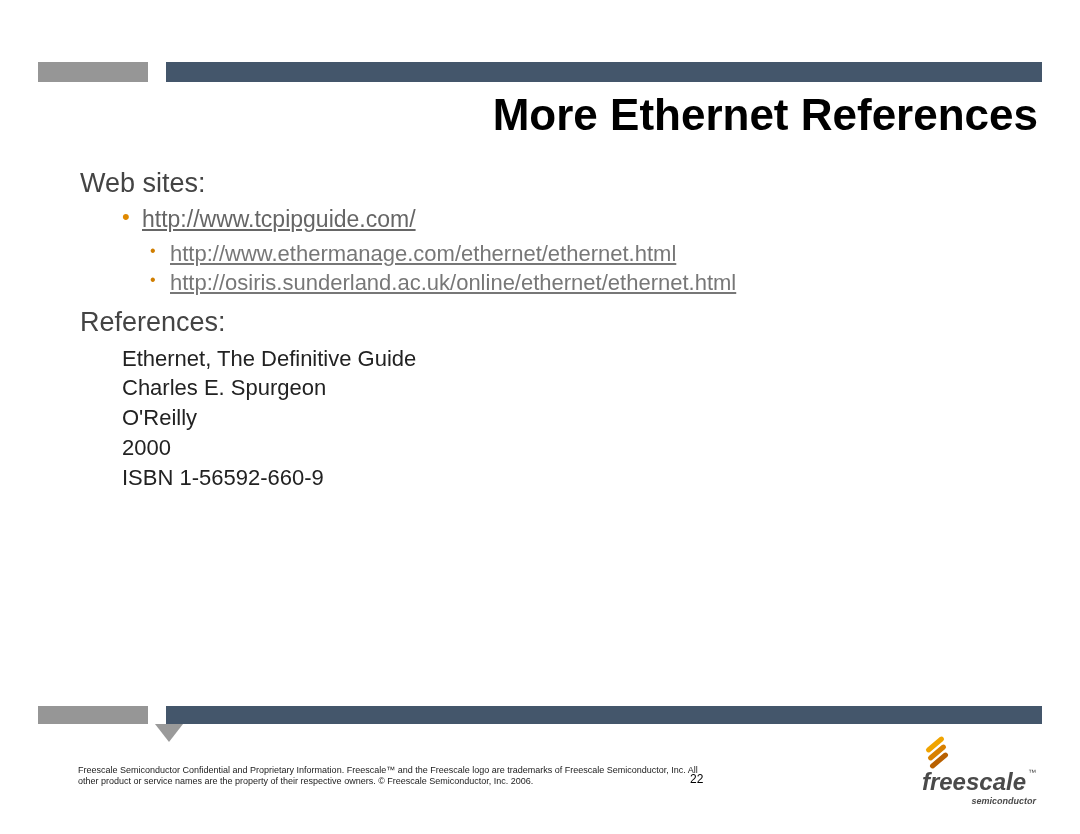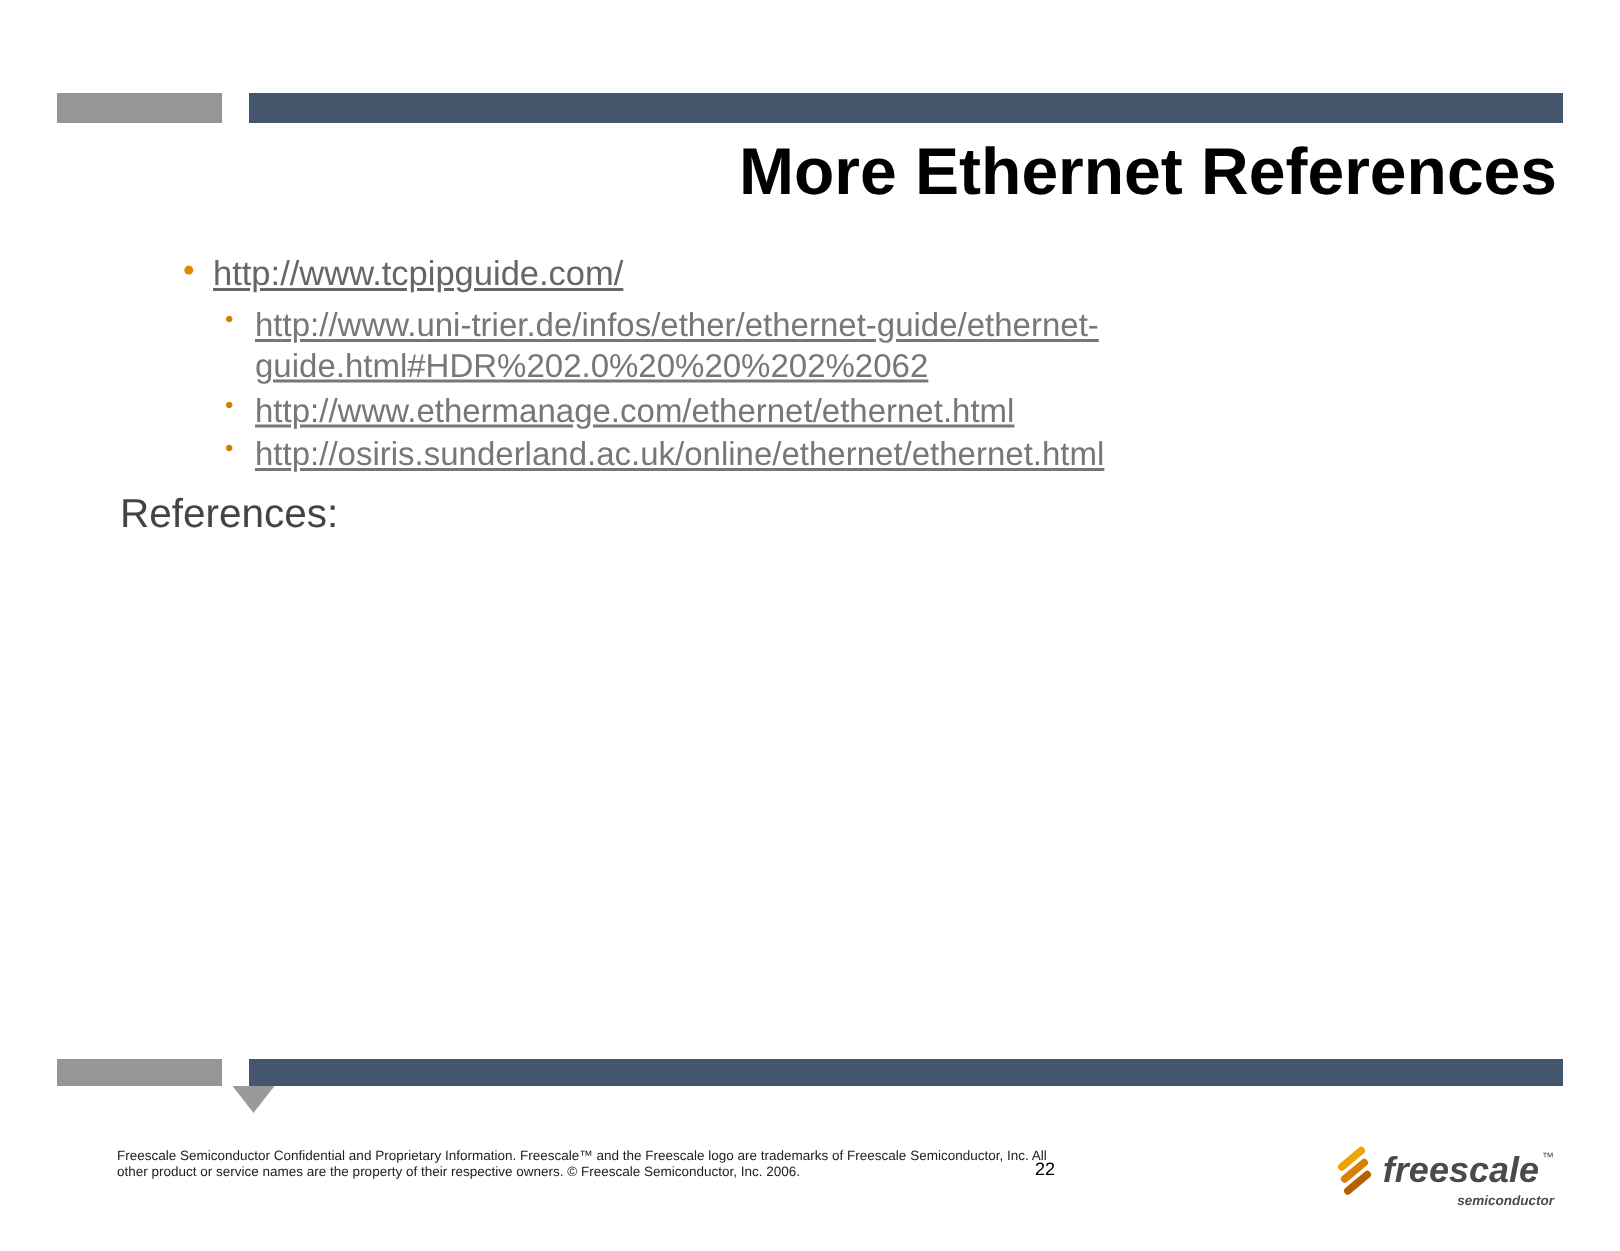--- a/index.html
+++ b/index.html
@@ -111,21 +111,22 @@
     bottom: 48px;
     left: 690px;
     font-size: 12px;
     color:#000;
   }
   .logo {
     position: absolute;
     bottom: 38px;
     right: 44px;
     display:flex;
-    align-items:center;
+    align-items:flex-start;
+    flex-direction:column;
   }
   .logo .swish {
     width: 30px; height: 30px; position: relative; margin-right:4px;
   }
   .logo .swish span {
     position:absolute; width:22px; height:5px; border-radius:3px;
     transform: rotate(-40deg);
   }
   .logo .swish .s1 { background:#f0a400; top:4px; left:2px;}
   .logo .swish .s2 { background:#d88000; top:12px; left:4px;}
@@ -140,31 +141,38 @@
 <body>
 
 <div class="topbar">
   <div class="seg-gray"></div>
   <div class="seg-navy"></div>
 </div>
 
 <div class="title">More Ethernet References</div>
 
 <div class="content">
+  <div class="heading">Web sites:</div>
   <ul class="links">
     <li>
       <span class="link-big">http://www.tcpipguide.com/</span>
     </li>
   </ul>
   <ul class="links sub">
-    <li><span class="link-small">http://www.uni-trier.de/infos/ether/ethernet-guide/ethernet-guide.html#HDR%202.0%20%20%202%2062</span></li>
     <li><span class="link-small">http://www.ethermanage.com/ethernet/ethernet.html</span></li>
     <li><span class="link-small">http://osiris.sunderland.ac.uk/online/ethernet/ethernet.html</span></li>
   </ul>
   <div class="heading">References:</div>
+  <div class="refblock">
+    <div>Ethernet, The Definitive Guide</div>
+    <div>Charles E. Spurgeon</div>
+    <div>O'Reilly</div>
+    <div>2000</div>
+    <div>ISBN 1-56592-660-9</div>
+  </div>
 </div>
 
 <div class="bottombar">
   <div class="seg-gray"></div>
   <div class="seg-navy"></div>
 </div>
 <div class="tri"></div>
 
 <div class="footer-text">Freescale Semiconductor Confidential and Proprietary Information. Freescale™ and the Freescale logo are trademarks of Freescale Semiconductor, Inc. All other product or service names are the property of their respective owners. © Freescale Semiconductor, Inc. 2006.</div>
 <div class="pagenum">22</div>

